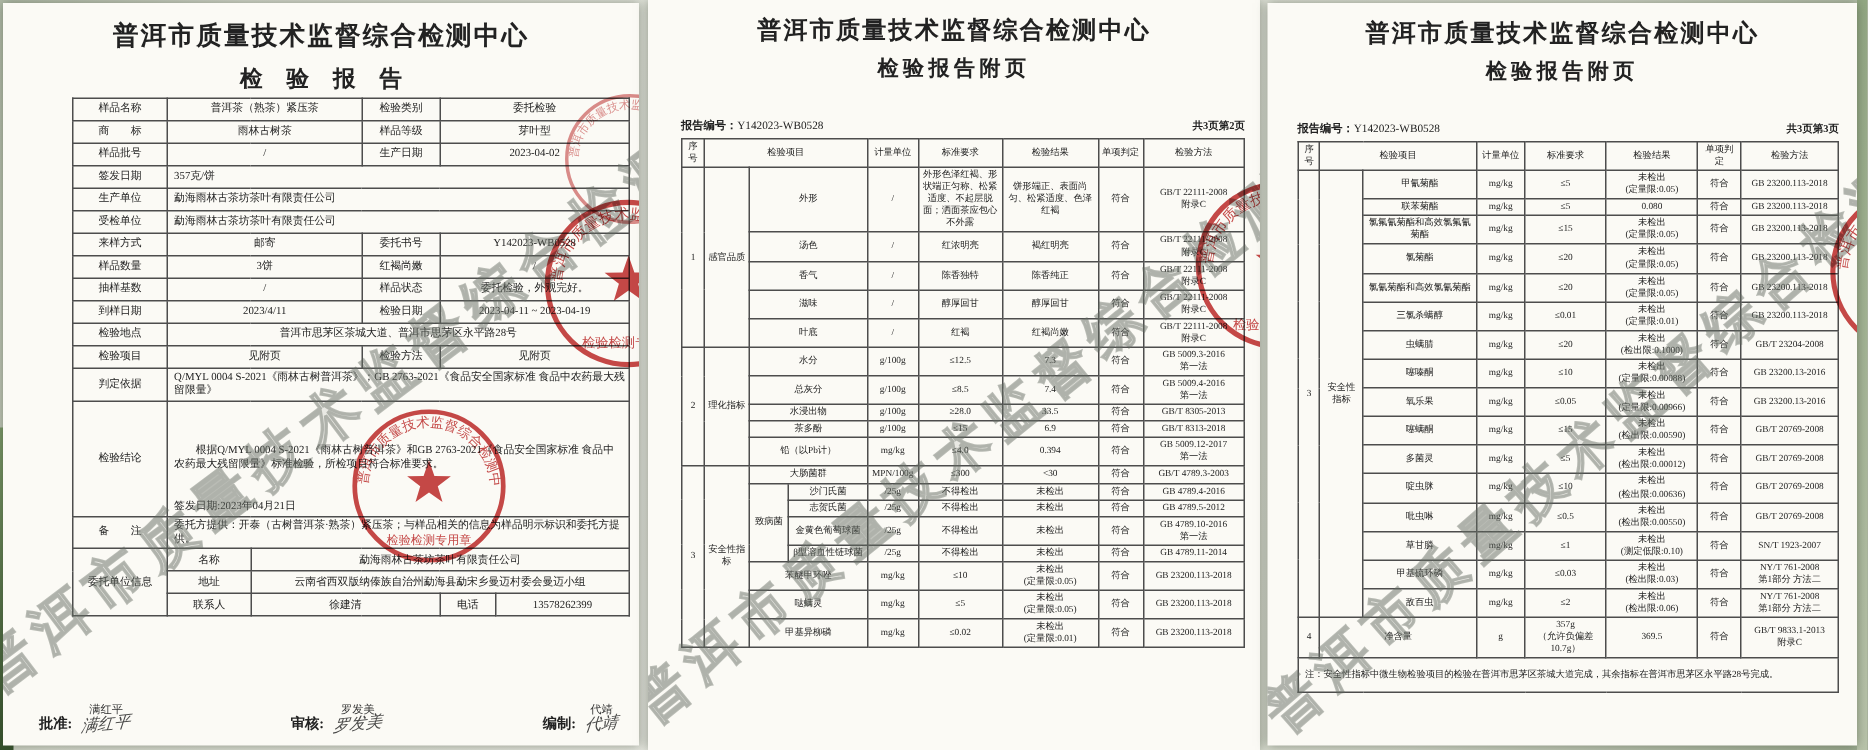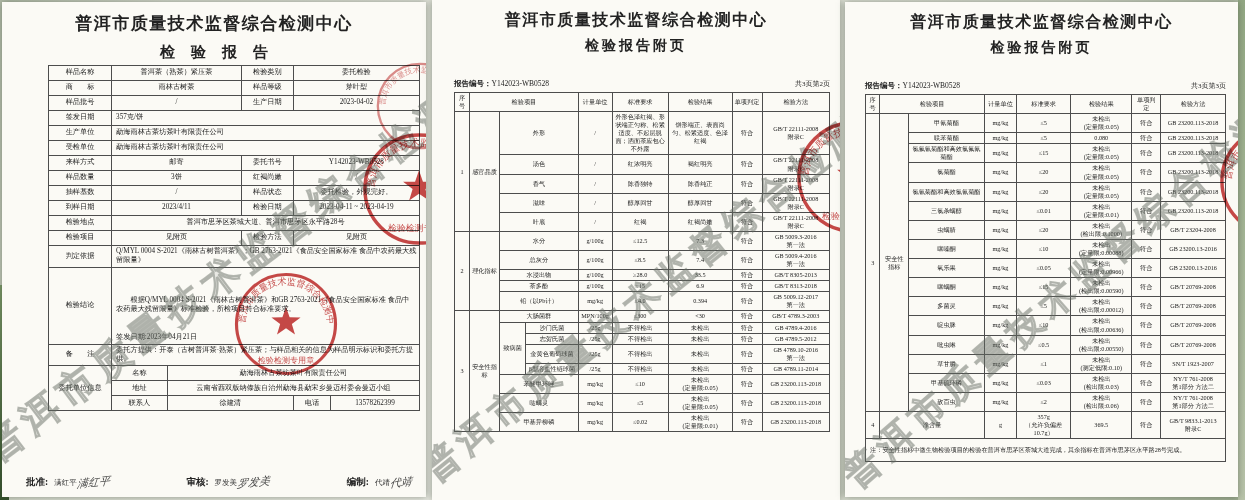--- a/index.html
+++ b/index.html
@@ -18,41 +18,41 @@
 
   .title{text-align:center;font-weight:700;letter-spacing:1.5px;font-size:16px;margin-top:10px;}
   #page1 .title{font-size:17px;}
   .subtitle{text-align:center;font-weight:700;font-size:14px;margin-top:6px;letter-spacing:3px;}
   #page1 .subtitle{font-size:15px;letter-spacing:16px;padding-left:16px;margin-top:8px;}
   .meta{display:flex;justify-content:space-between;align-items:flex-end;
     font-size:7.5px;font-weight:700;margin-top:24px;}
   #page1 .meta{padding:0 8px 0 46px;}
   #page2 .meta{padding:0 10px 0 22px;}
   #page3 .meta{padding:0 12px 0 20px;}
-  .meta .right{font-weight:400;font-size:7px;}
+  .meta .right{font-weight:700;font-size:7px;}
   .meta .num{font-weight:400;}
 
   table{border-collapse:collapse;table-layout:fixed;}
   td{border:1px solid #4d4d4d;text-align:center;vertical-align:middle;
     padding:1px 2px;white-space:pre-line;line-height:1.3;overflow:hidden;word-break:break-all;}
   #page1 table{margin:3px 6px 0 46px;width:372px;font-size:7.2px;}
   #page2 table{margin:3px 10px 0 22px;width:376px;font-size:6.2px;}
   #page3 table{margin:3px 12px 0 20px;width:361px;font-size:6.2px;}
   td.left{text-align:left;padding-left:4px;}
   td.tall{height:84px;vertical-align:top;padding-top:28px;padding-right:6px;}
   td.note{text-align:left;padding:2px 4px;height:18px;}
   #page1 td{height:12px;}
 
   .below-blank{text-align:center;font-size:7.5px;margin-top:8px;letter-spacing:2px;}
 
   .sig-row{position:absolute;left:24px;right:14px;bottom:8px;display:flex;
     justify-content:space-between;align-items:flex-end;font-size:9px;}
   .sig-block{display:flex;align-items:flex-end;gap:6px;}
   .sig-label{font-weight:700;font-size:9.5px;}
-  .sig-col{display:flex;flex-direction:row;align-items:center;line-height:1.1;}
+  .sig-col{display:flex;flex-direction:column;align-items:center;line-height:1.1;}
   .printed{font-size:7.5px;color:#333;}
   .script{font-size:11px;font-style:italic;color:#2a2a2a;opacity:.85;
     transform:rotate(-6deg) skewX(-12deg);font-family:"DejaVu Serif",serif;}
 
   .watermark{position:absolute;white-space:nowrap;font-weight:700;z-index:3;
     pointer-events:none;letter-spacing:7px;font-size:38px;
     color:rgba(130,136,128,.14);-webkit-text-stroke:1.1px rgba(95,102,94,.42);
     transform-origin:0 0;}
   #page1 .watermark{left:-28px;top:430px;transform:rotate(-37deg);}
   #page2 .watermark{left:-20px;top:455px;transform:rotate(-39deg);font-size:36px;}

